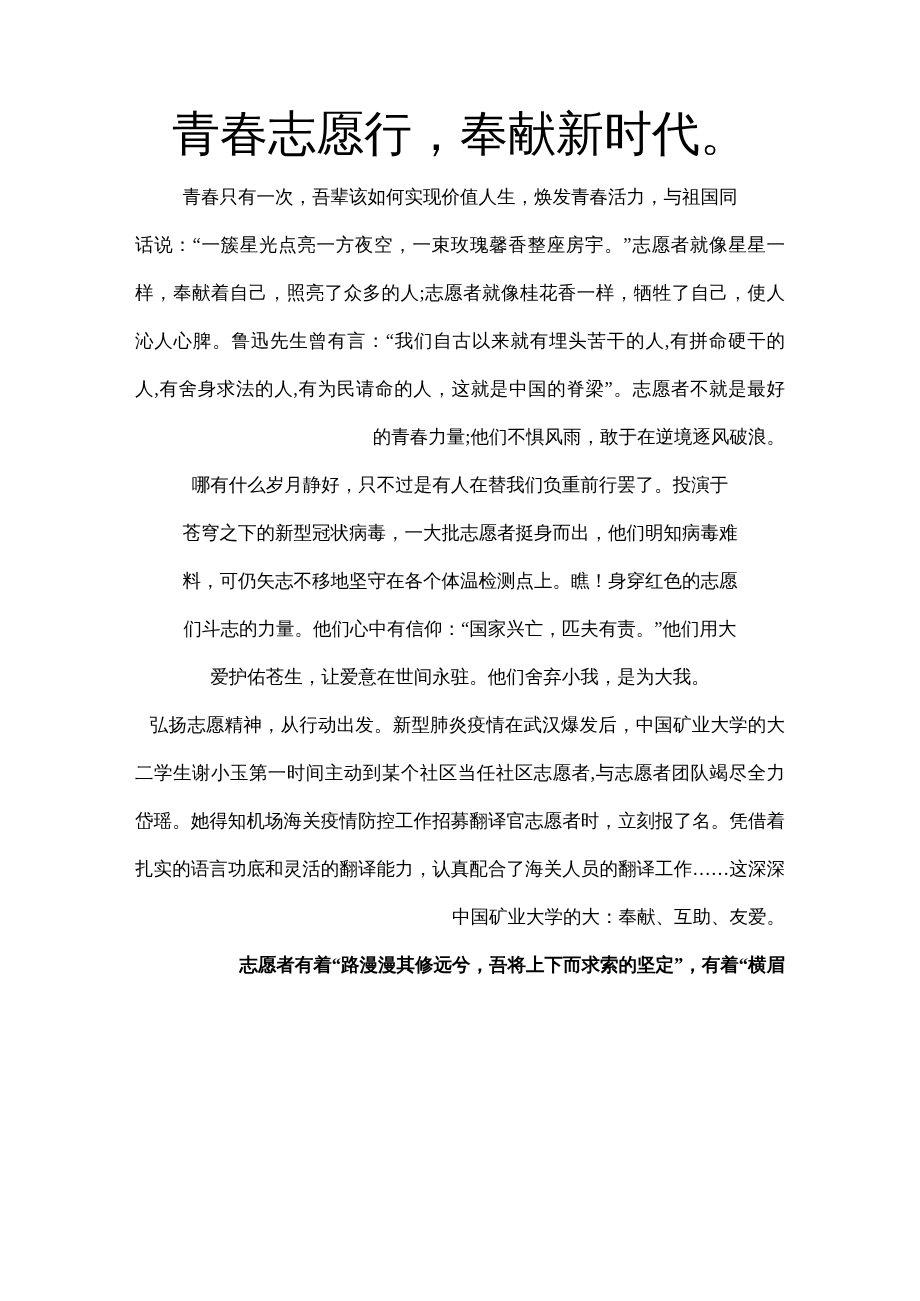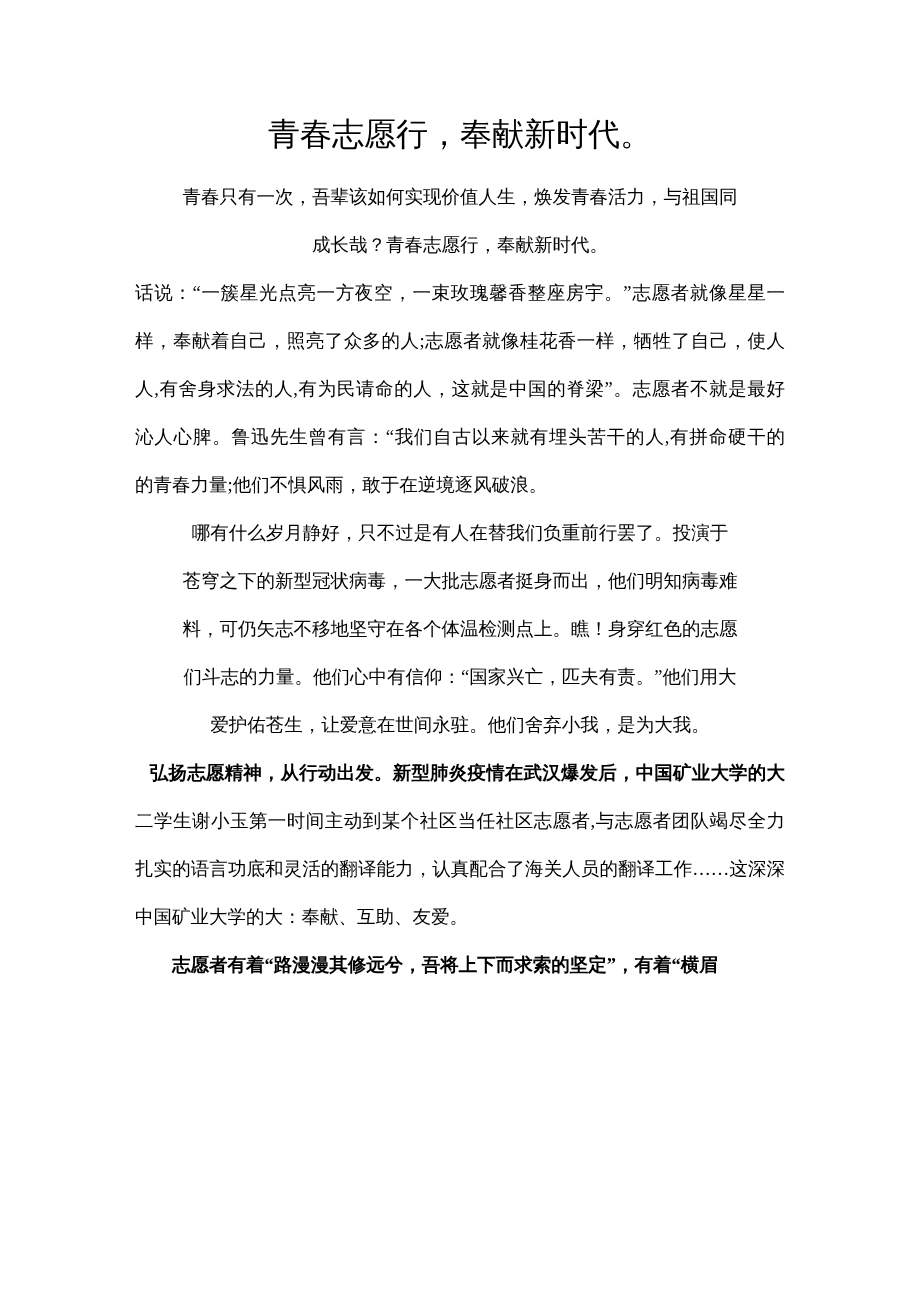--- a/index.html
+++ b/index.html
@@ -11,74 +11,74 @@
     color: #000000;
     font-family: "Liberation Serif", "DejaVu Serif", serif;
     overflow: hidden;
   }
   .doc-title {
     margin: 0;
     padding-top: 100px;
     height: 68px;
     line-height: 68px;
     text-align: center;
-    font-size: 32px;
+    font-size: 48px;
     font-weight: 400;
   }
   .content {
     width: 650px;
     margin: 5px auto 0 auto;
   }
   .para { margin: 0; padding: 0; }
   .tline {
     height: 48px;
     line-height: 48px;
     font-size: 18.5px;
     white-space: nowrap;
     overflow: visible;
   }
   .fill   { text-align: justify; text-align-last: justify; text-justify: inter-character; white-space: normal; }
-  .left   { text-align: left; }
+  .left   { text-align: right; }
   .center { text-align: center; }
-  .ind1   { text-indent: 0.8em; font-weight: bold; }
+  .ind1   { text-indent: 0.8em; }
   .ind2   { text-indent: 2em; font-weight: bold; }
 </style>
 </head>
 <body>
 
 <div class="page">
 
   <h1 class="doc-title">青春志愿行，奉献新时代。</h1>
 
   <div class="content">
 
     <div class="para">
       <div class="tline center">青春只有一次，吾辈该如何实现价值人生，焕发青春活力，与祖国同</div>
-      <div class="tline center">成长哉？青春志愿行，奉献新时代。</div>
     </div>
 
     <div class="para">
       <div class="tline fill">话说：“一簇星光点亮一方夜空，一束玫瑰馨香整座房宇。”志愿者就像星星一</div>
       <div class="tline fill">样，奉献着自己，照亮了众多的人;志愿者就像桂花香一样，牺牲了自己，使人</div>
+      <div class="tline fill">沁人心脾。鲁迅先生曾有言：“我们自古以来就有埋头苦干的人,有拼命硬干的</div>
       <div class="tline fill">人,有舍身求法的人,有为民请命的人，这就是中国的脊梁”。志愿者不就是最好</div>
-      <div class="tline fill">沁人心脾。鲁迅先生曾有言：“我们自古以来就有埋头苦干的人,有拼命硬干的</div>
       <div class="tline left">的青春力量;他们不惧风雨，敢于在逆境逐风破浪。</div>
     </div>
 
     <div class="para">
       <div class="tline center">哪有什么岁月静好，只不过是有人在替我们负重前行罢了。投演于</div>
       <div class="tline center">苍穹之下的新型冠状病毒，一大批志愿者挺身而出，他们明知病毒难</div>
       <div class="tline center">料，可仍矢志不移地坚守在各个体温检测点上。瞧！身穿红色的志愿</div>
       <div class="tline center">们斗志的力量。他们心中有信仰：“国家兴亡，匹夫有责。”他们用大</div>
       <div class="tline center">爱护佑苍生，让爱意在世间永驻。他们舍弃小我，是为大我。</div>
     </div>
 
     <div class="para">
       <div class="tline fill ind1">弘扬志愿精神，从行动出发。新型肺炎疫情在武汉爆发后，中国矿业大学的大</div>
       <div class="tline fill">二学生谢小玉第一时间主动到某个社区当任社区志愿者,与志愿者团队竭尽全力</div>
+      <div class="tline fill">岱瑶。她得知机场海关疫情防控工作招募翻译官志愿者时，立刻报了名。凭借着</div>
       <div class="tline fill">扎实的语言功底和灵活的翻译能力，认真配合了海关人员的翻译工作……这深深</div>
       <div class="tline left">中国矿业大学的大：奉献、互助、友爱。</div>
     </div>
 
     <div class="para">
       <div class="tline left ind2">志愿者有着“路漫漫其修远兮，吾将上下而求索的坚定”，有着“横眉</div>
     </div>
 
   </div>
 </div>

